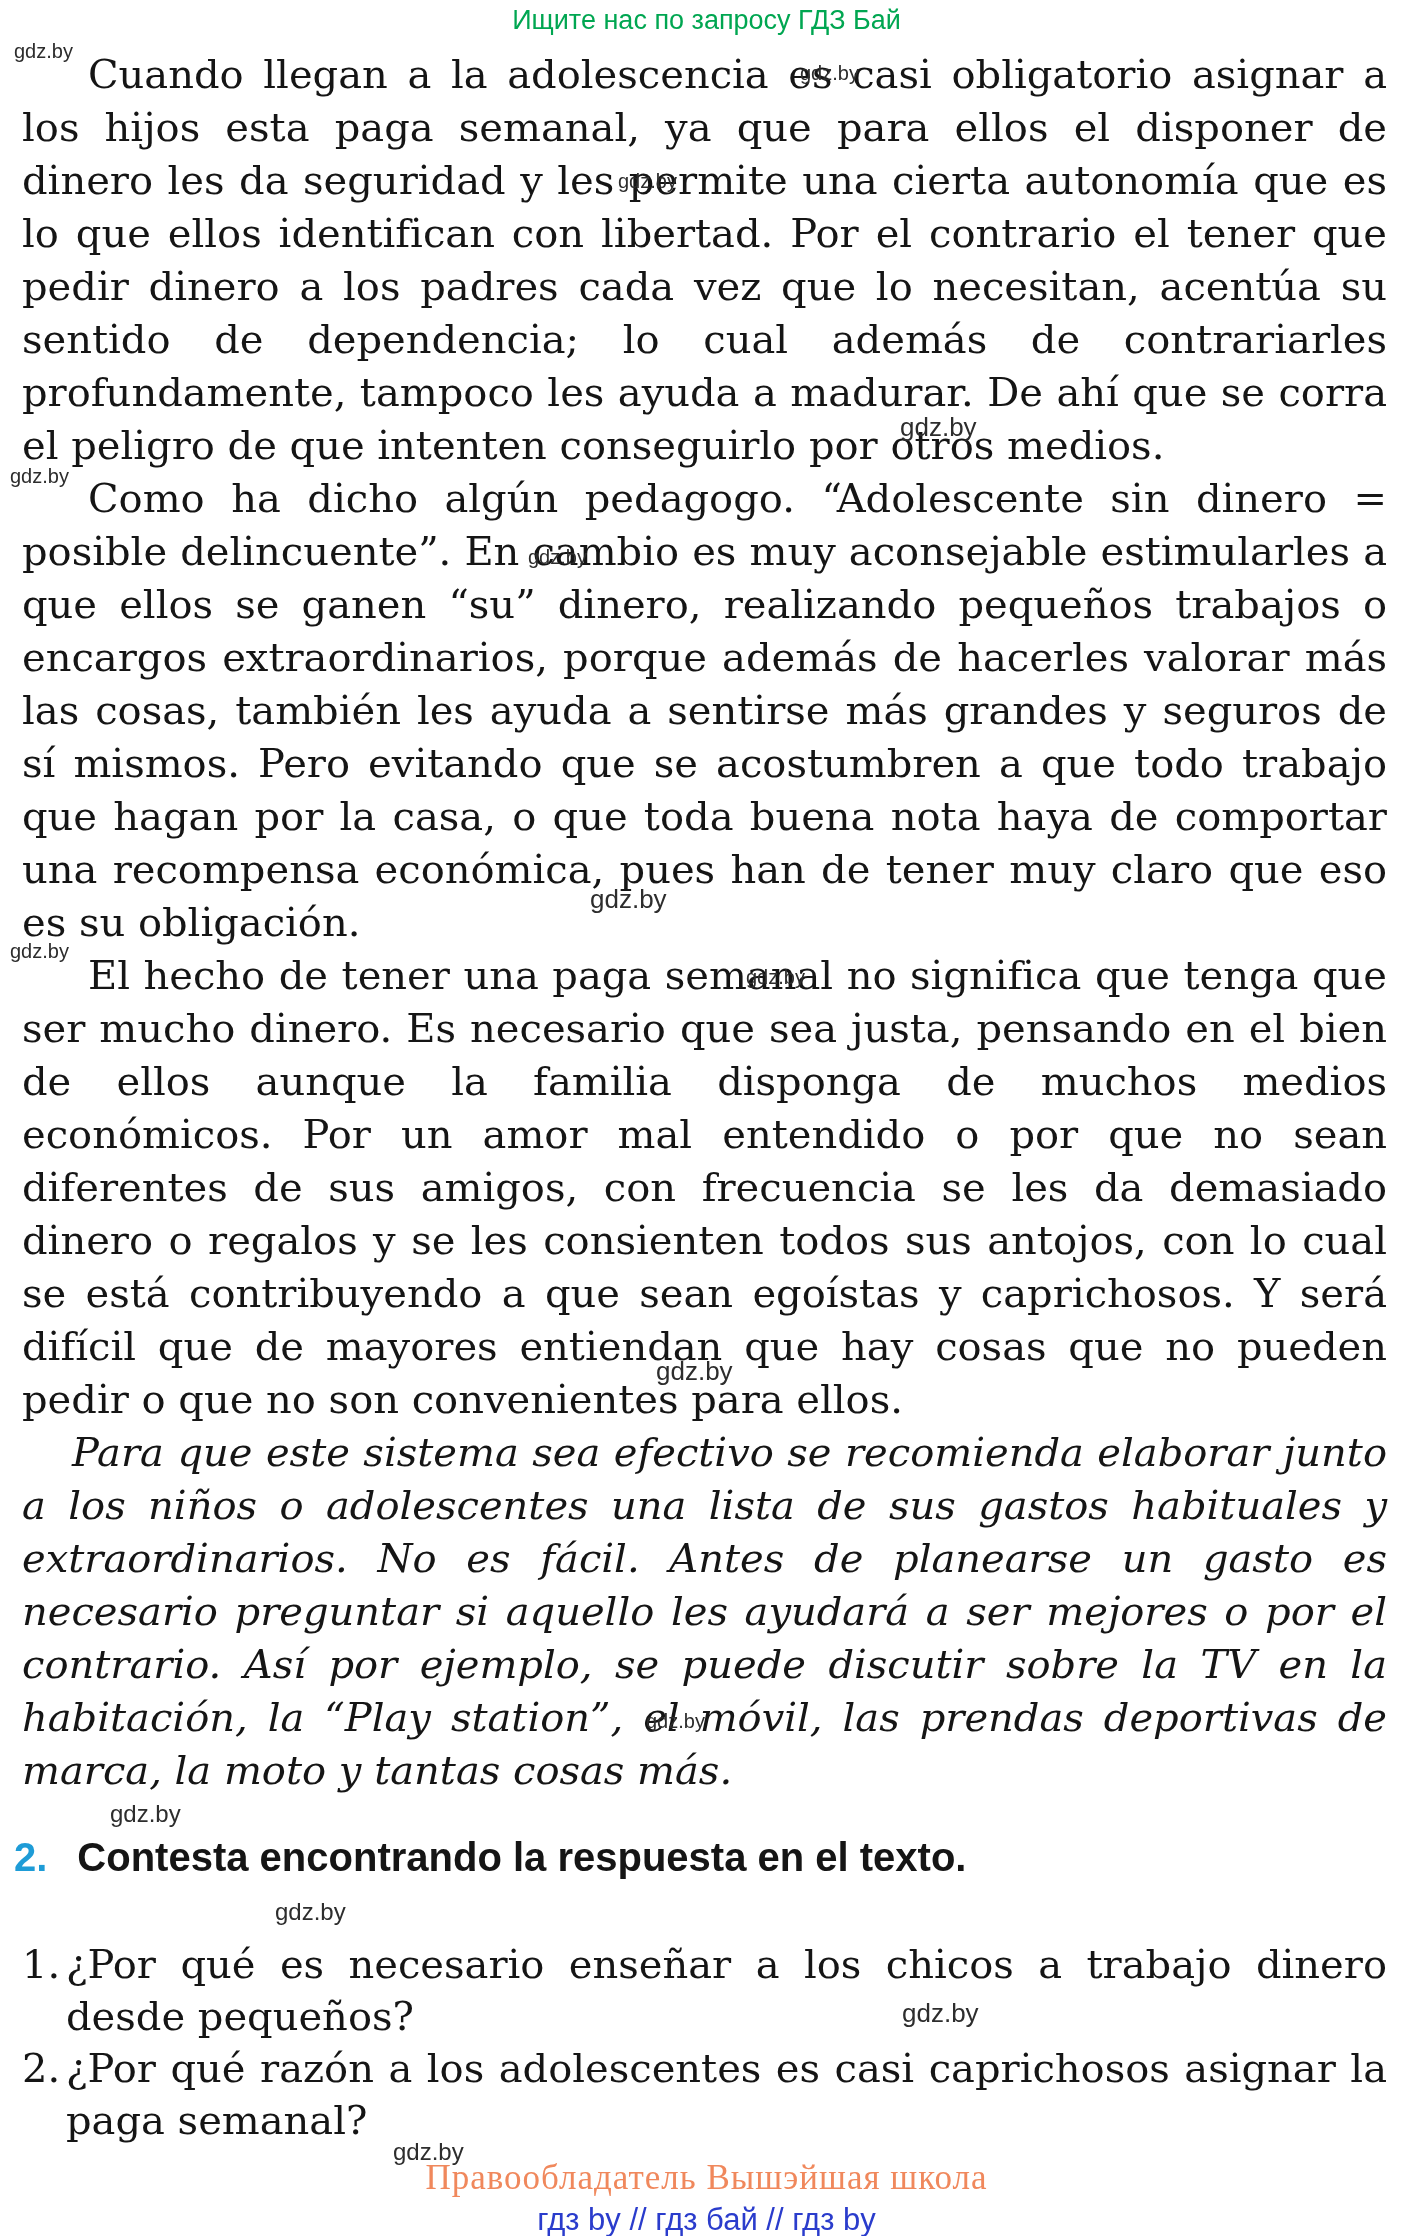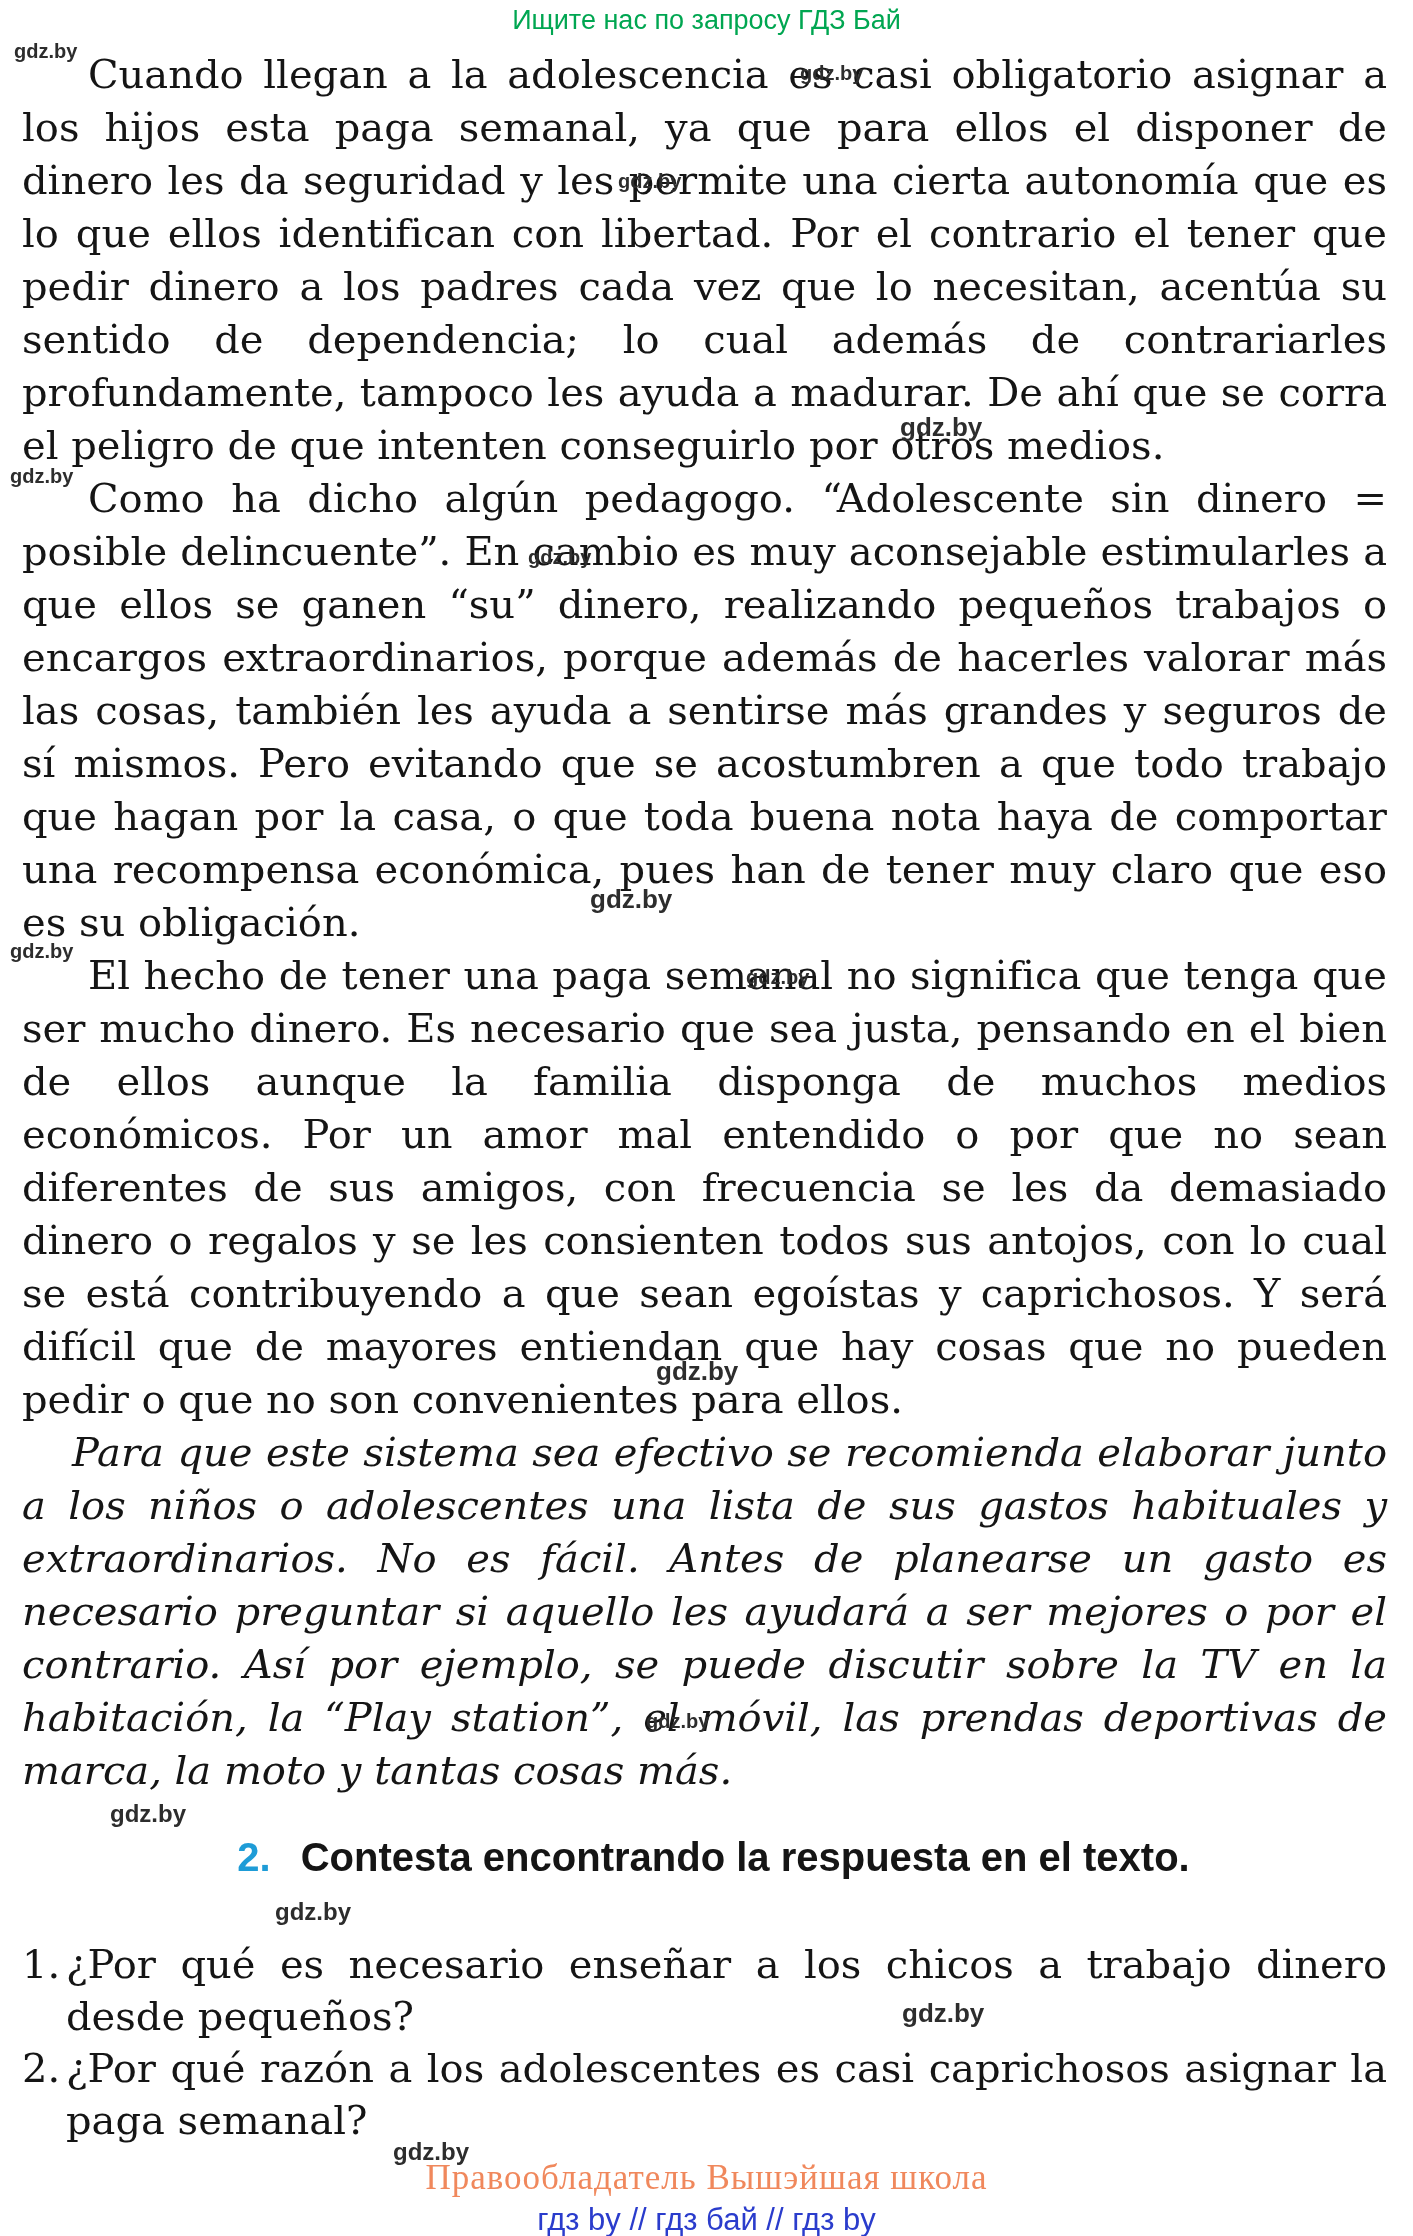--- a/index.html
+++ b/index.html
@@ -38,39 +38,37 @@
   .bottom-section {
     position: absolute;
     left: 0; right: 0; top: 1832px;
   }
   .exercise-heading {
     margin-left: 14px;
     font-family: "Liberation Sans", sans-serif;
     font-weight: bold;
     font-size: 40px;
     line-height: 50px;
-    text-align: center;
   }
   .ex-num { color: #1e9cd7; margin-right: 30px; }
   .questions {
     margin-top: 56px;
     padding: 0 26px 0 22px;
     font-size: 40px;
     line-height: 52px;
   }
   .question { display: flex; margin: 0; }
   .q-num  { flex: 0 0 44px; }
   .q-text { flex: 1 1 auto; text-align: justify; hyphens: auto; }
   
   .wm {
     position: absolute;
     font-family: "Liberation Sans", sans-serif;
     color: #2d2d2d;
     white-space: nowrap;
-    font-weight: bold;
   }
   .wm-sm { font-size: 20px; }
   .wm-md { font-size: 24px; }
   .wm-lg { font-size: 26px; }
   
   .copyright {
     position: absolute;
     top: 2158px; left: 0; right: 0;
     text-align: center;
     font-family: "Liberation Serif", serif;

